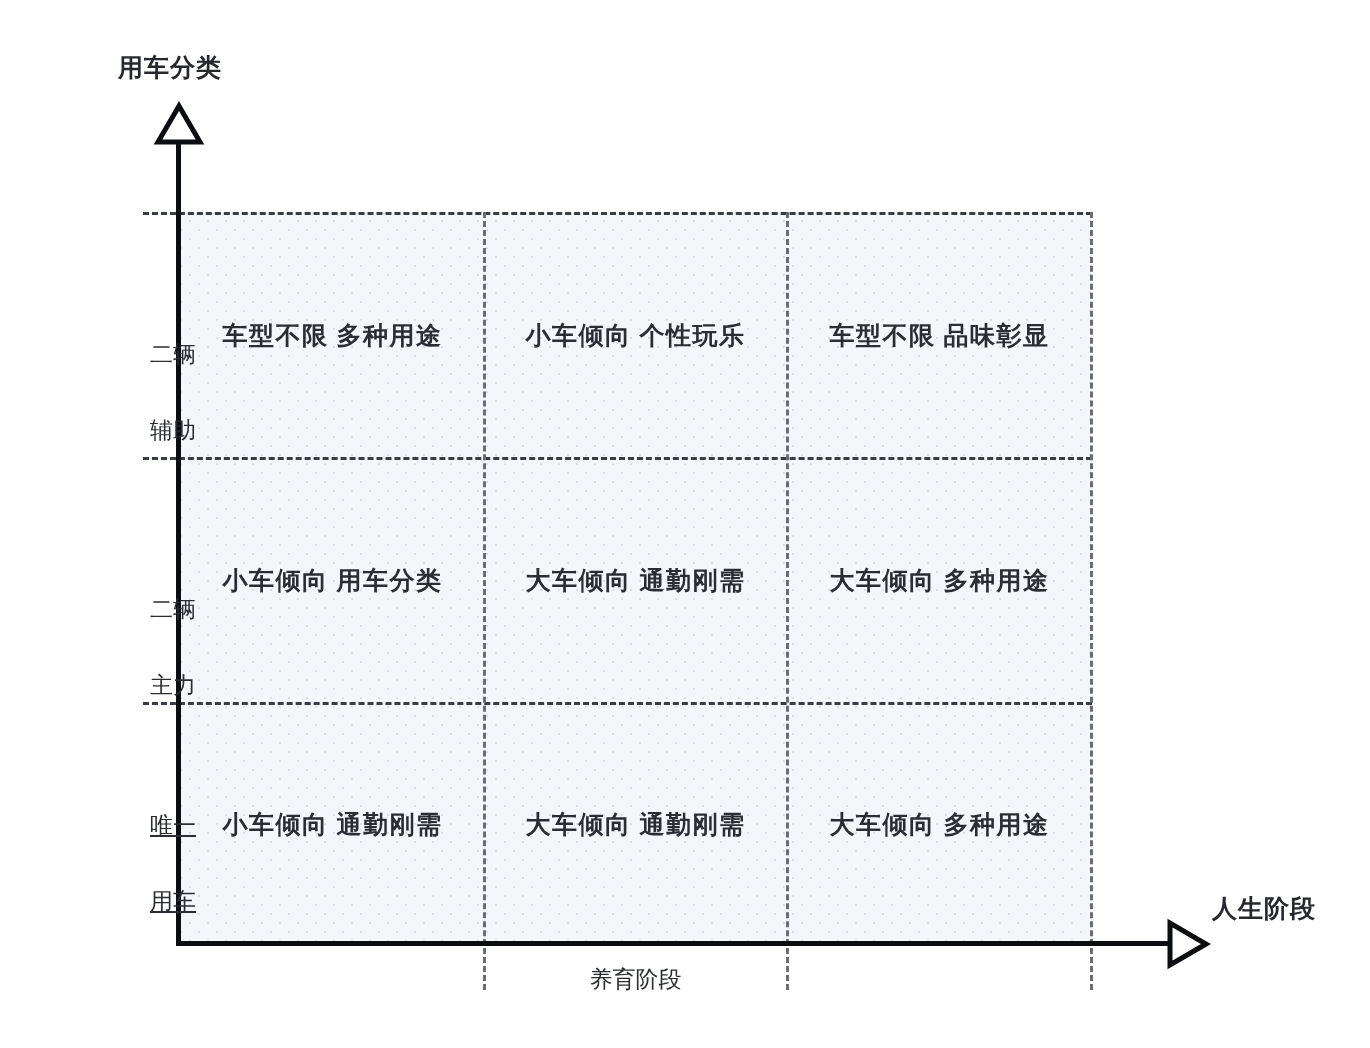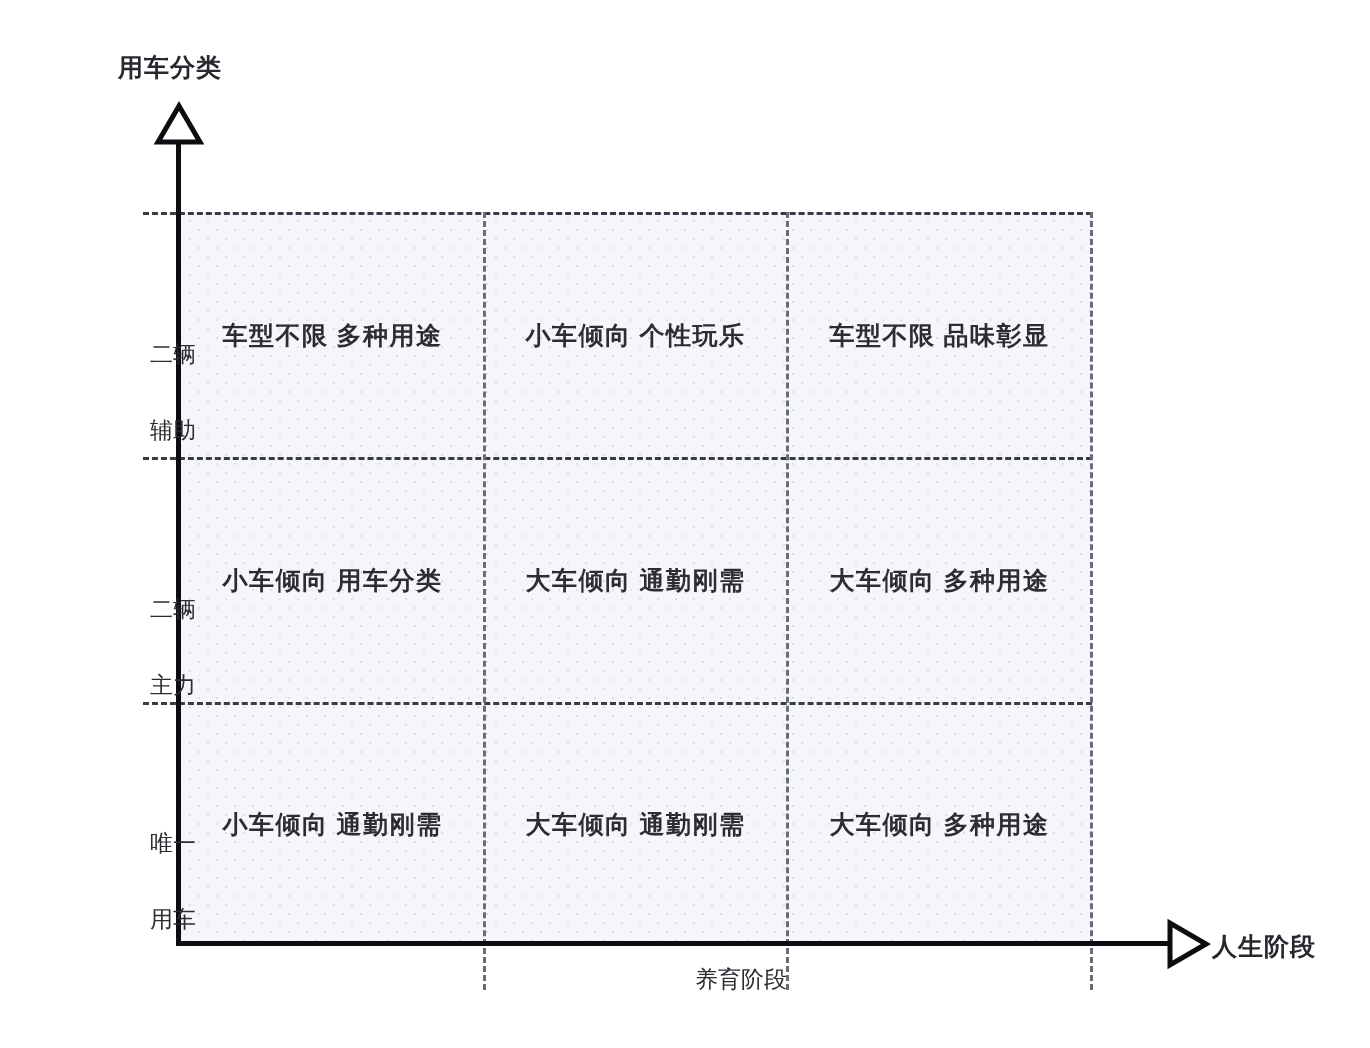--- a/index.html
+++ b/index.html
@@ -28,21 +28,21 @@
   
   .axis-title {
     position: absolute;
     font-weight: bold;
     font-size: 25px;
     letter-spacing: 1px;
     color: #26282e;
     white-space: nowrap;
   }
   #y-axis-title { left: 118px; top: 51px; }
-  #x-axis-title { left: 1212px; top: 930px; }
+  #x-axis-title { left: 1212px; top: 892px; }
 
   
   .axis-line {
     position: absolute;
     background: #0c0d10;
   }
   #y-axis-line {
     left: 176px;
     top: 128px;
     width: 5px;
@@ -179,26 +179,26 @@
   </svg>
 
   <div class="y-tick-label" style="top:297px;">
     <div>二辆</div>
     <div>辅助</div>
   </div>
   <div class="y-tick-label" style="top:552px;">
     <div>二辆</div>
     <div>主力</div>
   </div>
-  <div class="y-tick-label" style="top:786px;">
+  <div class="y-tick-label" style="top:768px;text-decoration:underline;">
     <div>唯一</div>
     <div>用车</div>
   </div>
 
-  <div class="x-tick-label" style="left:484px;text-align:right;">养育阶段</div>
+  <div class="x-tick-label" style="left:484px;">养育阶段</div>
 
   <div class="cell" style="left:181px; top:275px; height:120px;">
     <span class="cell-line">车型不限</span>
     <span class="cell-line">多种用途</span>
   </div>
   <div class="cell" style="left:484px; top:275px; height:120px;">
     <span class="cell-line">小车倾向</span>
     <span class="cell-line">个性玩乐</span>
   </div>
   <div class="cell" style="left:788px; top:275px; height:120px;">

